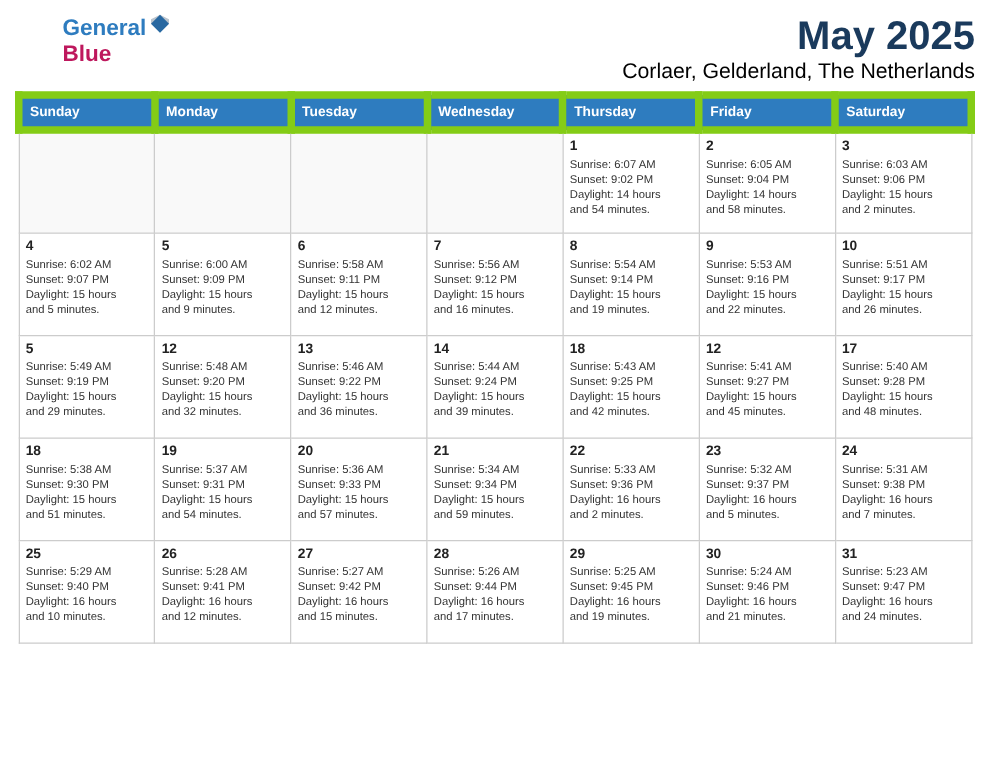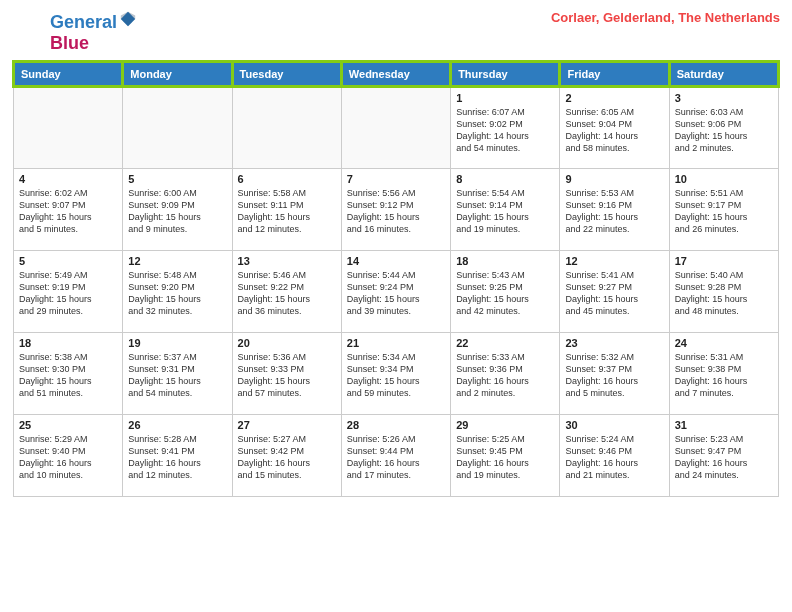--- a/index.html
+++ b/index.html
@@ -42,36 +42,35 @@
     }
     .title-block {
       text-align: right;
     }
     .month-title {
       font-size: 32px;
       font-weight: bold;
       color: #1a3a5c;
     }
     .location-title {
-      font-size: 13px;
-      color: #ef4444;
-      font-weight: bold;
+      font-size: 17px;
+      color: #000000;
     }
     .calendar {
       width: 100%;
       border-collapse: collapse;
       font-size: 9.5px;
     }
     .calendar th {
       background-color: #2e7cbf;
       color: #fff;
       text-align: left;
       padding: 5px 6px;
       font-size: 11px;
-      border: 3px solid #84cc16;
+      border: 6px solid #84cc16;
     }
     .calendar td {
       border: 1px solid #ccc;
       vertical-align: top;
       padding: 4px 5px;
       width: calc(100% / 7);
       height: 82px;
     }
     .calendar td.empty {
       background: #f9f9f9;
@@ -101,20 +100,21 @@
             <span>General</span><svg class="logo-icon" viewBox="0 0 20 20">
                 <polygon points="10,2 18,10 10,18 2,10" fill="#2e7cbf"></polygon>
                 <polygon points="10,2 18,6 18,10 10,18 2,10 2,6" fill="#1a3a5c" opacity="0.3"></polygon>
               </svg>
           </span>
         </div>
         <div style="color:#be185d;font-size:18px;font-weight:bold;">Blue</div>
       </div>
     </div>
     <div class="title-block">
+      <div class="month-title">May 2025</div>
       <div class="location-title">Corlaer, Gelderland, The Netherlands</div>
     </div>
   </div>
 
   <table class="calendar">
     <thead>
       <tr>
         <th>Sunday</th>
         <th>Monday</th>
         <th>Tuesday</th>

